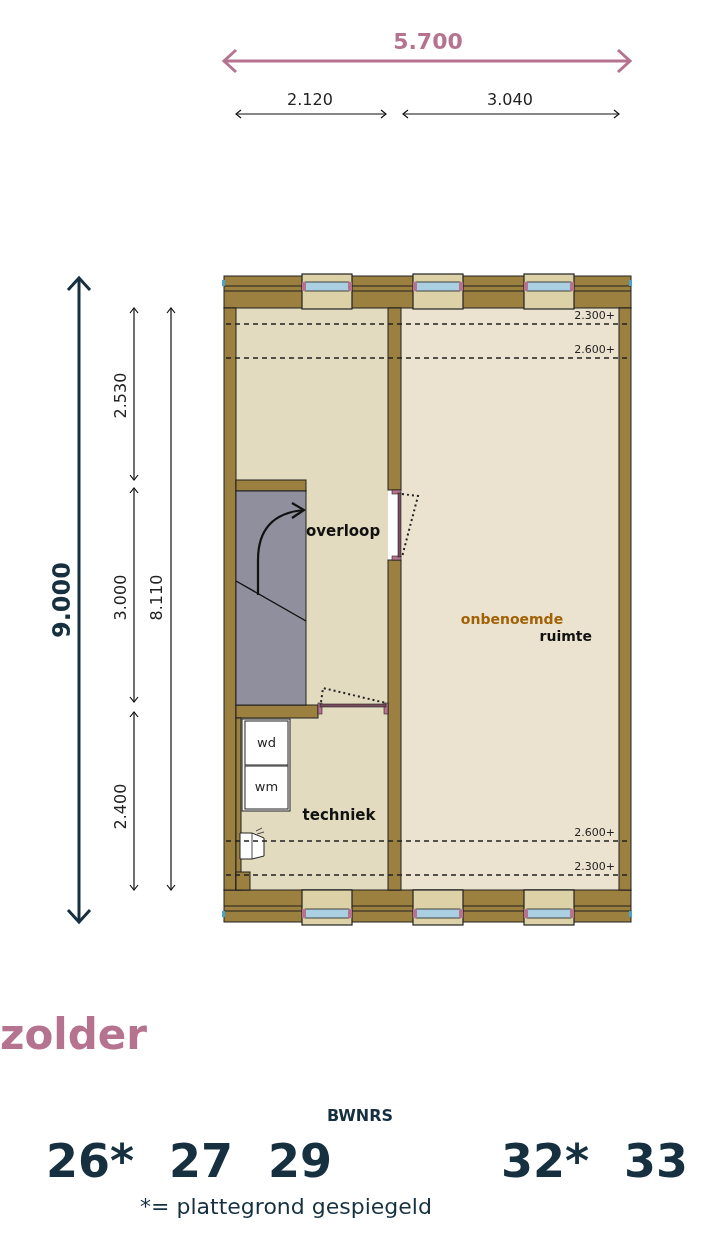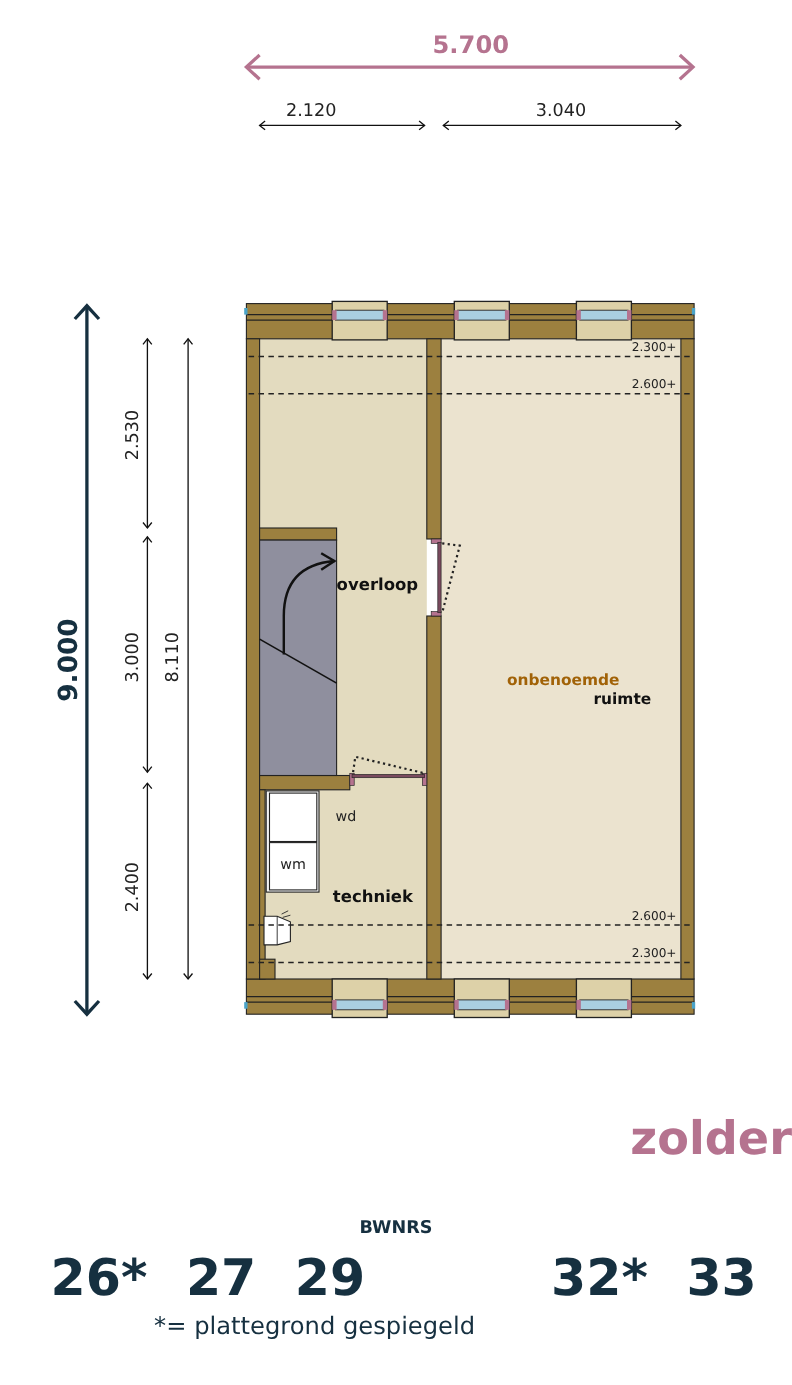--- a/index.html
+++ b/index.html
@@ -1,21 +1,21 @@
 <!DOCTYPE html>
 <html><head>
 <meta charset="utf-8">
 <style>
   html, body { margin: 0; padding: 0; background: #ffffff; }
   body { width: 720px; height: 1259px; position: relative; overflow: hidden; font-family: "Liberation Sans", "DejaVu Sans", sans-serif; }
   .abs { position: absolute; }
   svg { position: absolute; left: 0; top: 0; }
   .dim-text { font-family: "DejaVu Sans", sans-serif; }
   .title {
-    position: absolute; left: 0; width: 720px; top: 1010px; text-align: right;
+    position: absolute; left: 0; width: 720px; top: 1010px; text-align: left;
     font-family: "DejaVu Sans", sans-serif; font-weight: bold; font-size: 42px; color: #b5738f;
     letter-spacing: 0px;
   }
   .bwnrs-label {
     position: absolute; left: 0; width: 720px; top: 1106px; text-align: center;
     font-family: "DejaVu Sans", sans-serif; font-weight: bold; font-size: 16px; color: #163040;
   }
   .bwnrs-row {
     position: absolute; left: 0; width: 720px; top: 1134px; height: 56px;
   }
@@ -182,40 +182,40 @@
 
   <g stroke="#222" stroke-width="1.4" stroke-dasharray="5,4">
     <line x1="226" y1="324" x2="630" y2="324"></line>
     <line x1="226" y1="358" x2="630" y2="358"></line>
     <line x1="226" y1="841" x2="630" y2="841"></line>
     <line x1="226" y1="875" x2="630" y2="875"></line>
   </g>
 </svg>
 
 <div class="abs dim-text" style="left:368px; top:29px; width:120px; text-align:center; font-size:22px; font-weight:bold; color:#b5738f;">5.700</div>
-<div class="abs dim-text" style="left:260px; top:90px; width:100px; text-align:left; font-size:16px; color:#222;">2.120</div>
+<div class="abs dim-text" style="left:260px; top:90px; width:100px; text-align:center; font-size:16px; color:#222;">2.120</div>
 <div class="abs dim-text" style="left:460px; top:90px; width:100px; text-align:center; font-size:16px; color:#222;">3.040</div>
 
 <div class="abs dim-text" style="left:2px; top:586px; width:120px; text-align:center; font-size:24px; font-weight:bold; color:#163040; transform:rotate(-90deg);">9.000</div>
 <div class="abs dim-text" style="left:70px; top:386px; width:100px; text-align:center; font-size:16px; color:#222; transform:rotate(-90deg);">2.530</div>
 <div class="abs dim-text" style="left:70px; top:588px; width:100px; text-align:center; font-size:16px; color:#222; transform:rotate(-90deg);">3.000</div>
 <div class="abs dim-text" style="left:70px; top:797px; width:100px; text-align:center; font-size:16px; color:#222; transform:rotate(-90deg);">2.400</div>
 <div class="abs dim-text" style="left:106px; top:588px; width:100px; text-align:center; font-size:16px; color:#222; transform:rotate(-90deg);">8.110</div>
 
 <div class="abs dim-text" style="left:555px; top:309px; width:60px; text-align:right; font-size:11px; color:#222;">2.300+</div>
 <div class="abs dim-text" style="left:555px; top:343px; width:60px; text-align:right; font-size:11px; color:#222;">2.600+</div>
 <div class="abs dim-text" style="left:555px; top:826px; width:60px; text-align:right; font-size:11px; color:#222;">2.600+</div>
 <div class="abs dim-text" style="left:555px; top:860px; width:60px; text-align:right; font-size:11px; color:#222;">2.300+</div>
 
 <div class="abs dim-text" style="left:306px; top:522px; width:58px; font-size:15px; font-weight:bold; color:#111;">overloop</div>
 <div class="abs dim-text" style="left:432px; top:611px; width:160px; text-align:center; font-size:14px; font-weight:bold; color:#a16207;">onbenoemde</div>
 <div class="abs dim-text" style="left:432px; top:628px; width:160px; text-align:right; font-size:14px; font-weight:bold; color:#111;">ruimte</div>
 <div class="abs dim-text" style="left:294px; top:806px; width:90px; text-align:center; font-size:15px; font-weight:bold; color:#111;">techniek</div>
 
-<div class="abs dim-text" style="left:245px; top:735px; width:43px; text-align:center; font-size:13px; color:#222;margin-left:48px;">wd</div>
+<div class="abs dim-text" style="left:245px; top:735px; width:43px; text-align:center; font-size:13px; color:#222;">wd</div>
 <div class="abs dim-text" style="left:245px; top:779px; width:43px; text-align:center; font-size:13px; color:#222;">wm</div>
 
 <div class="title">zolder</div>
 <div class="bwnrs-label">BWNRS</div>
 <div class="bwnrs-row">
   <span class="bwnr" style="left:90px;">26*</span>
   <span class="bwnr" style="left:201px;">27</span>
   <span class="bwnr" style="left:300px;">29</span>
   <span class="bwnr" style="left:545px;">32*</span>
   <span class="bwnr" style="left:656px;">33</span>

